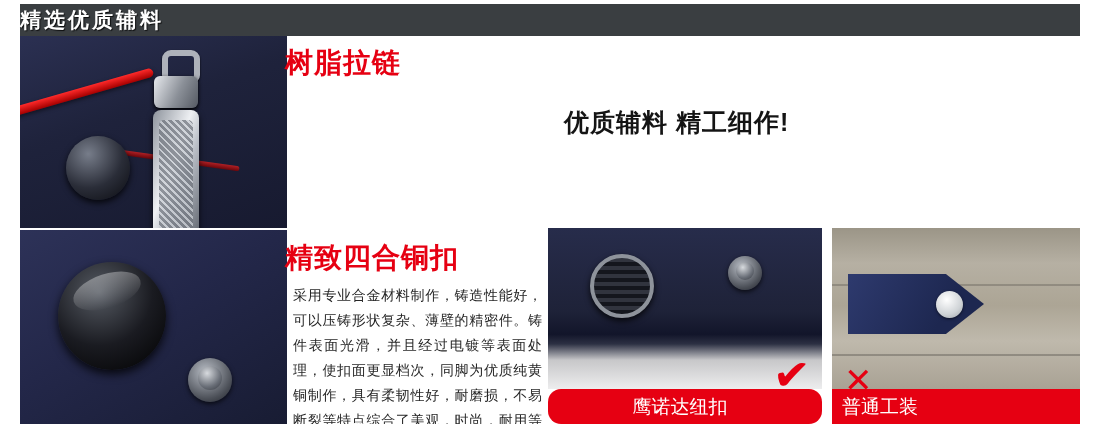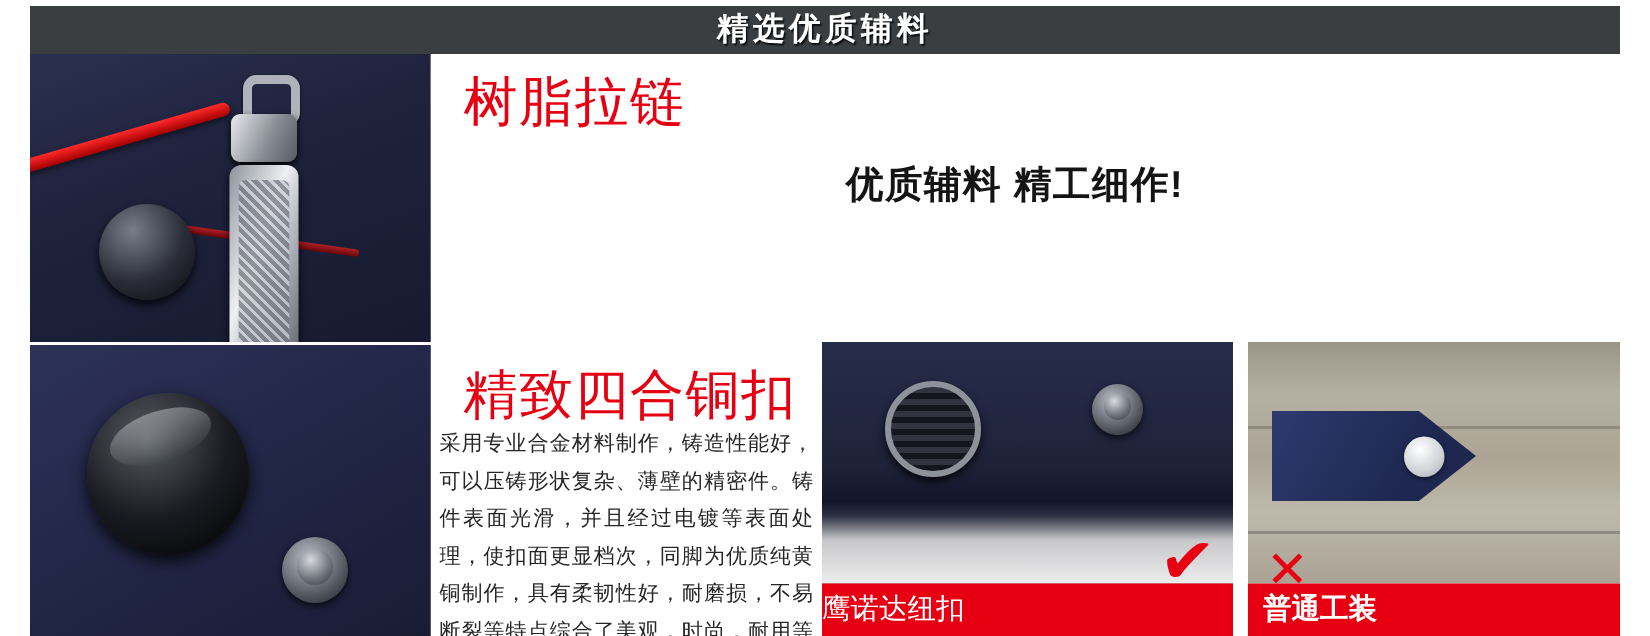--- a/index.html
+++ b/index.html
@@ -4,21 +4,21 @@
 <style>
   html,body{margin:0;padding:0;background:#ffffff;}
   .stage{
     position:relative;width:1100px;height:424px;background:#ffffff;overflow:hidden;
     font-family:"Liberation Sans","DejaVu Sans",sans-serif;
   }
   
   .banner{
     position:absolute;left:20px;top:4px;width:1060px;height:32px;
     background:var(--banner-bg,#3a3e41);
-    color:#fff;text-align:center;line-height:32px;
+    color:#fff;text-align:left;line-height:32px;
     font-size:21px;font-weight:bold;letter-spacing:3px;
     text-shadow:1px 1px 1px rgba(0,0,0,.8);
   }
   
   .photo{position:absolute;overflow:hidden;}
   .twill{
     background-image:repeating-linear-gradient(135deg,rgba(255,255,255,.045) 0 2px,transparent 2px 6px);
   }
   .ph-zip{
     left:20px;top:36px;width:267px;height:192px;
@@ -76,22 +76,22 @@
     position:absolute;width:44px;height:44px;border-radius:50%;
     background:radial-gradient(circle at 40% 32%,#b9bec6,#4a4e56 68%,#202228);
     box-shadow:0 2px 5px rgba(0,0,0,.7);
   }
   .stud-dome{
     position:absolute;left:10px;top:8px;width:24px;height:24px;border-radius:50%;
     background:radial-gradient(circle at 38% 30%,#d7dade,#6a6f78 60%,#33363d);
   }
   
   .red-h{
-    position:absolute;left:309px;margin:0;color:var(--accent-red,#e60012);
-    font-size:36px;font-weight:normal;letter-spacing:1px;
+    position:absolute;left:285px;margin:0;color:var(--accent-red,#e60012);
+    font-size:28px;font-weight:bold;letter-spacing:1px;
   }
   .h-zip{top:44px;}
   .h-btn{top:239px;}
   .mid-p{
     position:absolute;left:293px;width:249px;margin:0;
     font-size:14px;line-height:25px;color:#262626;text-align:justify;
   }
   .p-zip{top:88px;}
   .p-btn{top:283px;}
   
@@ -133,22 +133,22 @@
     position:absolute;left:88px;top:17px;width:27px;height:27px;border-radius:50%;
     background:radial-gradient(circle at 40% 32%,#ffffff,#cfd3d6 60%,#9ca1a6);
     box-shadow:0 1px 3px rgba(0,0,0,.6);
   }
   .bar{
     position:absolute;left:0;right:0;bottom:0;height:35px;
     background:var(--accent-red,#e60012);color:#fff;
     font-family:"Liberation Serif","DejaVu Serif",serif;
     font-size:19px;line-height:35px;
   }
-  .bar-good{text-align:left;padding-right:10px;box-sizing:border-box;}
-  .bar-bad{text-align:left;padding-left:10px;box-sizing:border-box;font-weight:bold;}
+  .bar-good{text-align:center;padding-right:10px;box-sizing:border-box;border-radius:13px;}
+  .bar-bad{text-align:left;padding-left:10px;box-sizing:border-box;}
   .mark{
     position:absolute;bottom:27px;color:var(--accent-red,#e60012);font-weight:bold;
     font-family:"DejaVu Sans",sans-serif;line-height:1;
   }
   .mark-good{right:12px;font-size:44px;transform:rotate(4deg);}
   .mark-bad{left:12px;font-size:34px;}
 </style>
 </head>
 <body>
 

